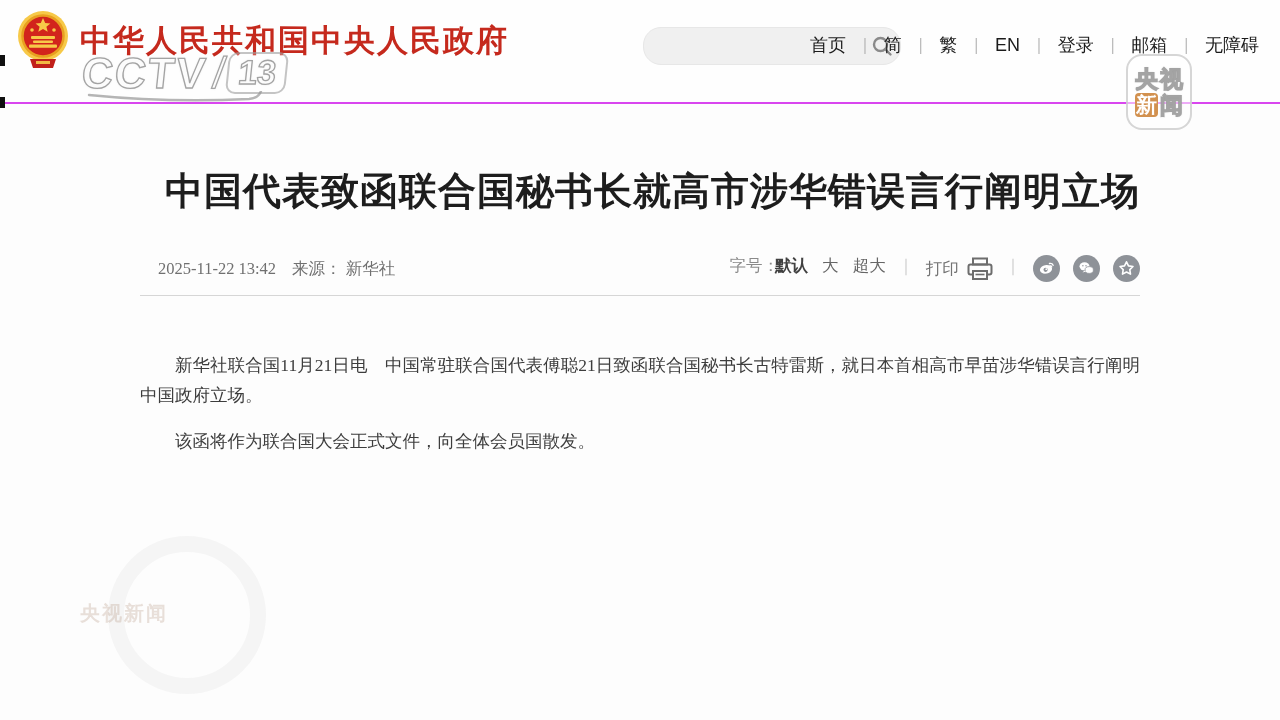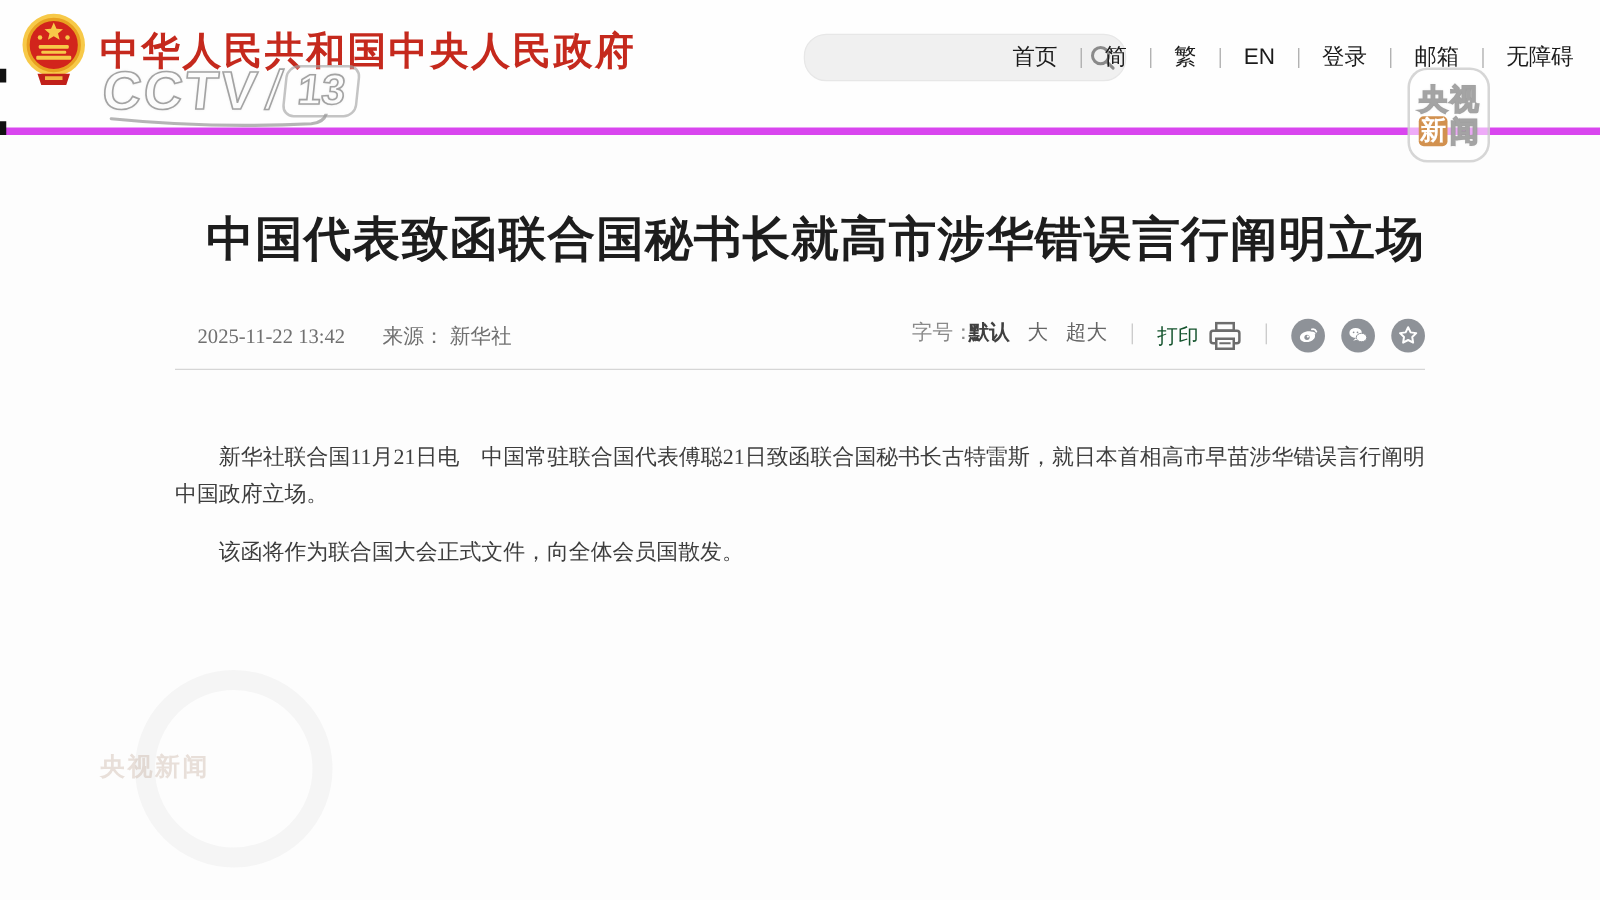--- a/index.html
+++ b/index.html
@@ -4,21 +4,21 @@
 <style>
   html,body{margin:0;padding:0;}
   body{
     width:1280px;height:720px;overflow:hidden;position:relative;
     background:#fdfdfd;
     font-family:"Liberation Sans","DejaVu Sans",sans-serif;
   }
   
   .header{
     position:absolute;left:0;top:0;width:1280px;height:102px;
-    background:#fefefe;border-bottom:6px solid #d946ef;z-index:2;
+    background:#fefefe;border-bottom:2px solid #d946ef;z-index:2;
   }
   .emblem{position:absolute;left:16px;top:9px;width:54px;height:60px;}
   .site-title{
     position:absolute;left:80px;top:20px;
     font-size:31px;font-weight:700;color:#c5291d;letter-spacing:2px;
     white-space:nowrap;
   }
   .search-pill{
     position:absolute;left:643px;top:27px;width:256px;height:36px;
     background:#f0f0f0;border-radius:18px;border:1px solid #e7e7e7;
@@ -76,27 +76,27 @@
   .article-title{
     margin:64px 0 0 0;text-align:right;
     font-size:38px;font-weight:700;color:#1d1d1d;letter-spacing:1px;
     font-family:"Liberation Sans","DejaVu Sans",sans-serif;
   }
   .meta-row{
     margin-top:38px;display:flex;justify-content:space-between;align-items:center;
     font-family:"Liberation Serif","DejaVu Serif",serif;
     font-size:16.5px;color:#707070;
   }
-  .meta-left{display:flex;align-items:center;gap:30px;padding-left:18px;}
+  .meta-left{display:flex;align-items:center;gap:16px;padding-left:18px;}
   .meta-right{display:flex;gap:2px;}
   .fs-label{color:#8a8a8a;}
   .fs-default{color:#404040;font-weight:700;cursor:pointer;}
   .fs-opt{color:#666;cursor:pointer;margin-left:10px;}
   .meta-sep{color:#c9c9c9;padding:0 10px;}
-  .print-wrap{display:flex;align-items:center;gap:8px;color:#14532d;cursor:pointer;}
+  .print-wrap{display:flex;align-items:center;gap:8px;color:#737373;cursor:pointer;}
   .share-icons{display:flex;align-items:center;gap:13px;}
   .share-circle{
     width:27px;height:27px;border-radius:50%;background:#8e9298;
     display:flex;align-items:center;justify-content:center;cursor:pointer;
   }
   .meta-divider{margin-top:13px;border-bottom:1px solid #d6d6d6;}
   .article-body{
     margin-top:54px;
     font-family:"Liberation Serif","DejaVu Serif",serif;
     font-size:17.5px;line-height:30px;color:#3d3d3d;

